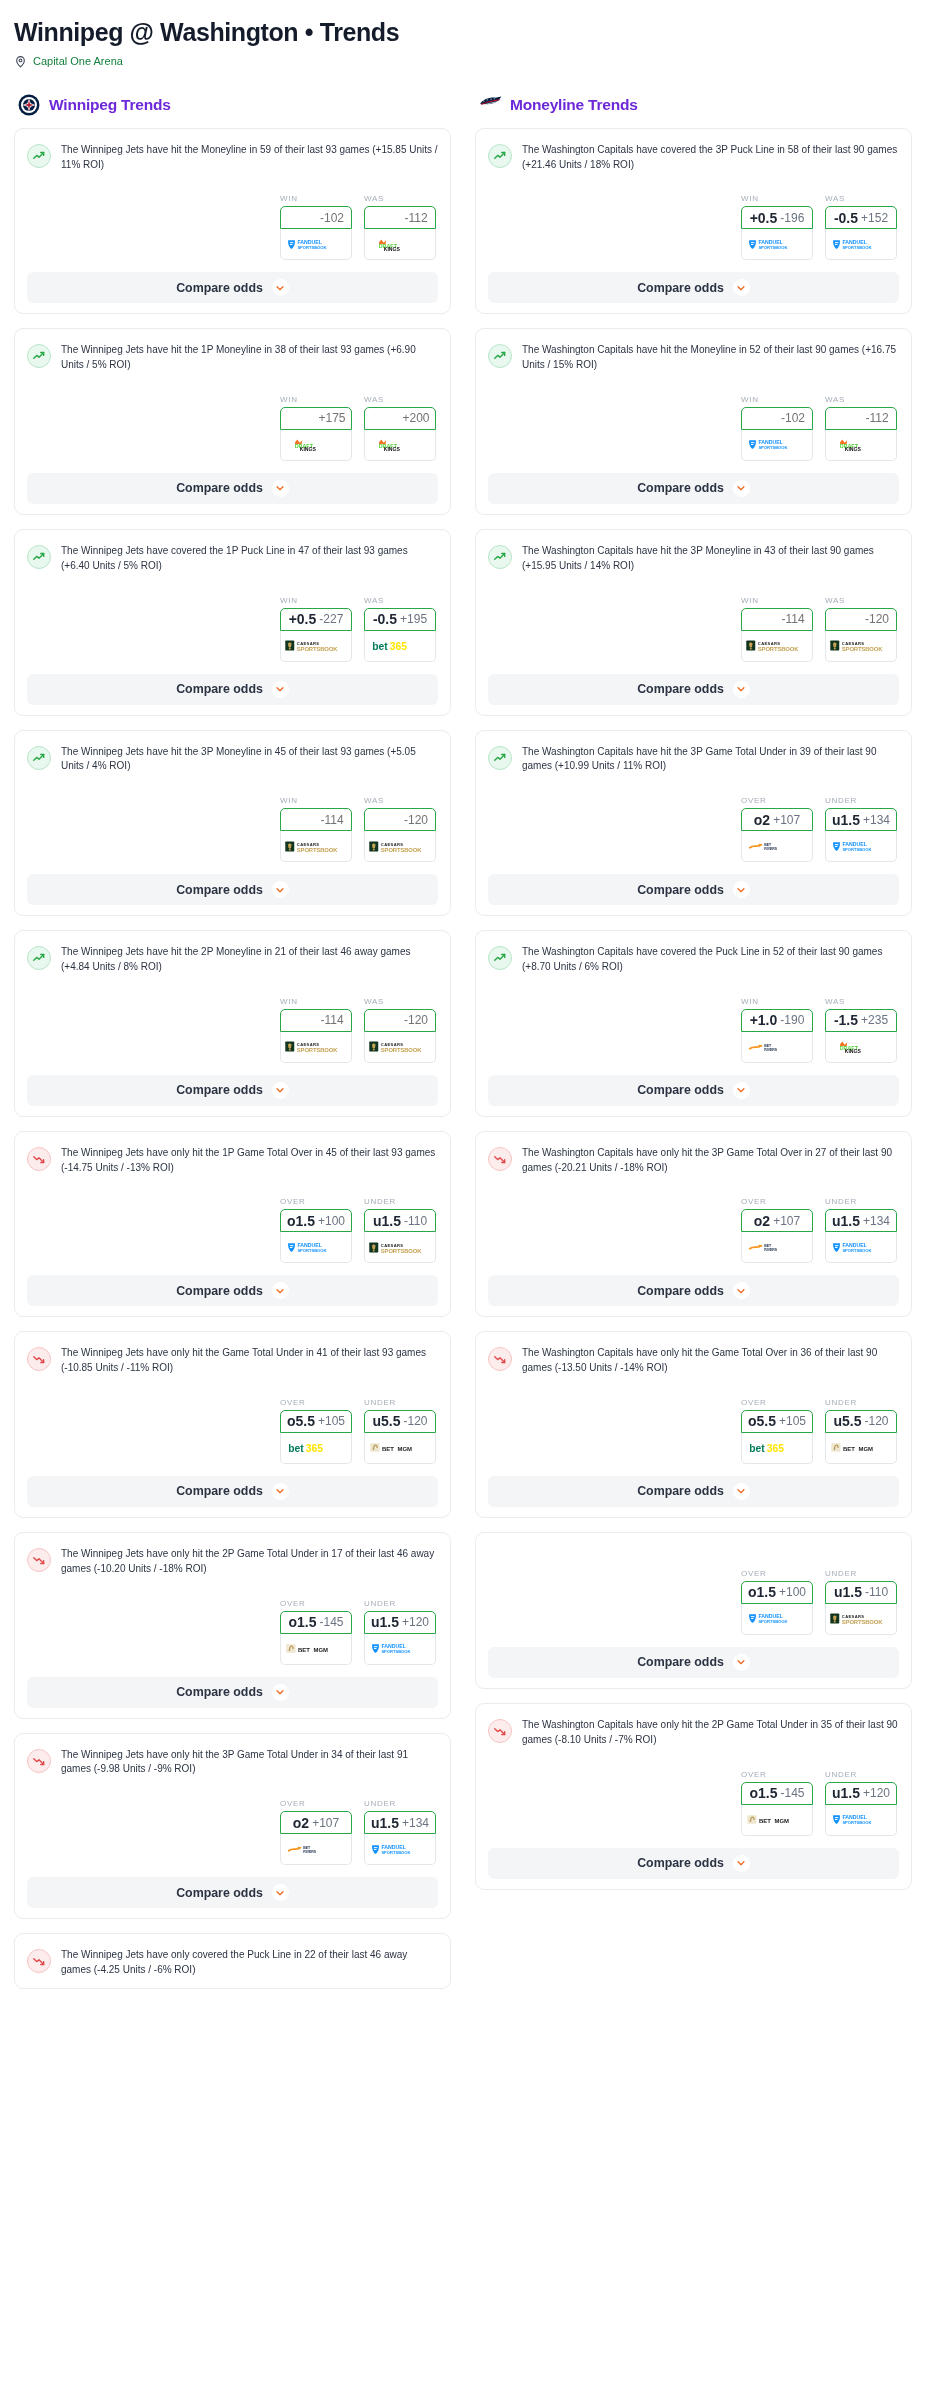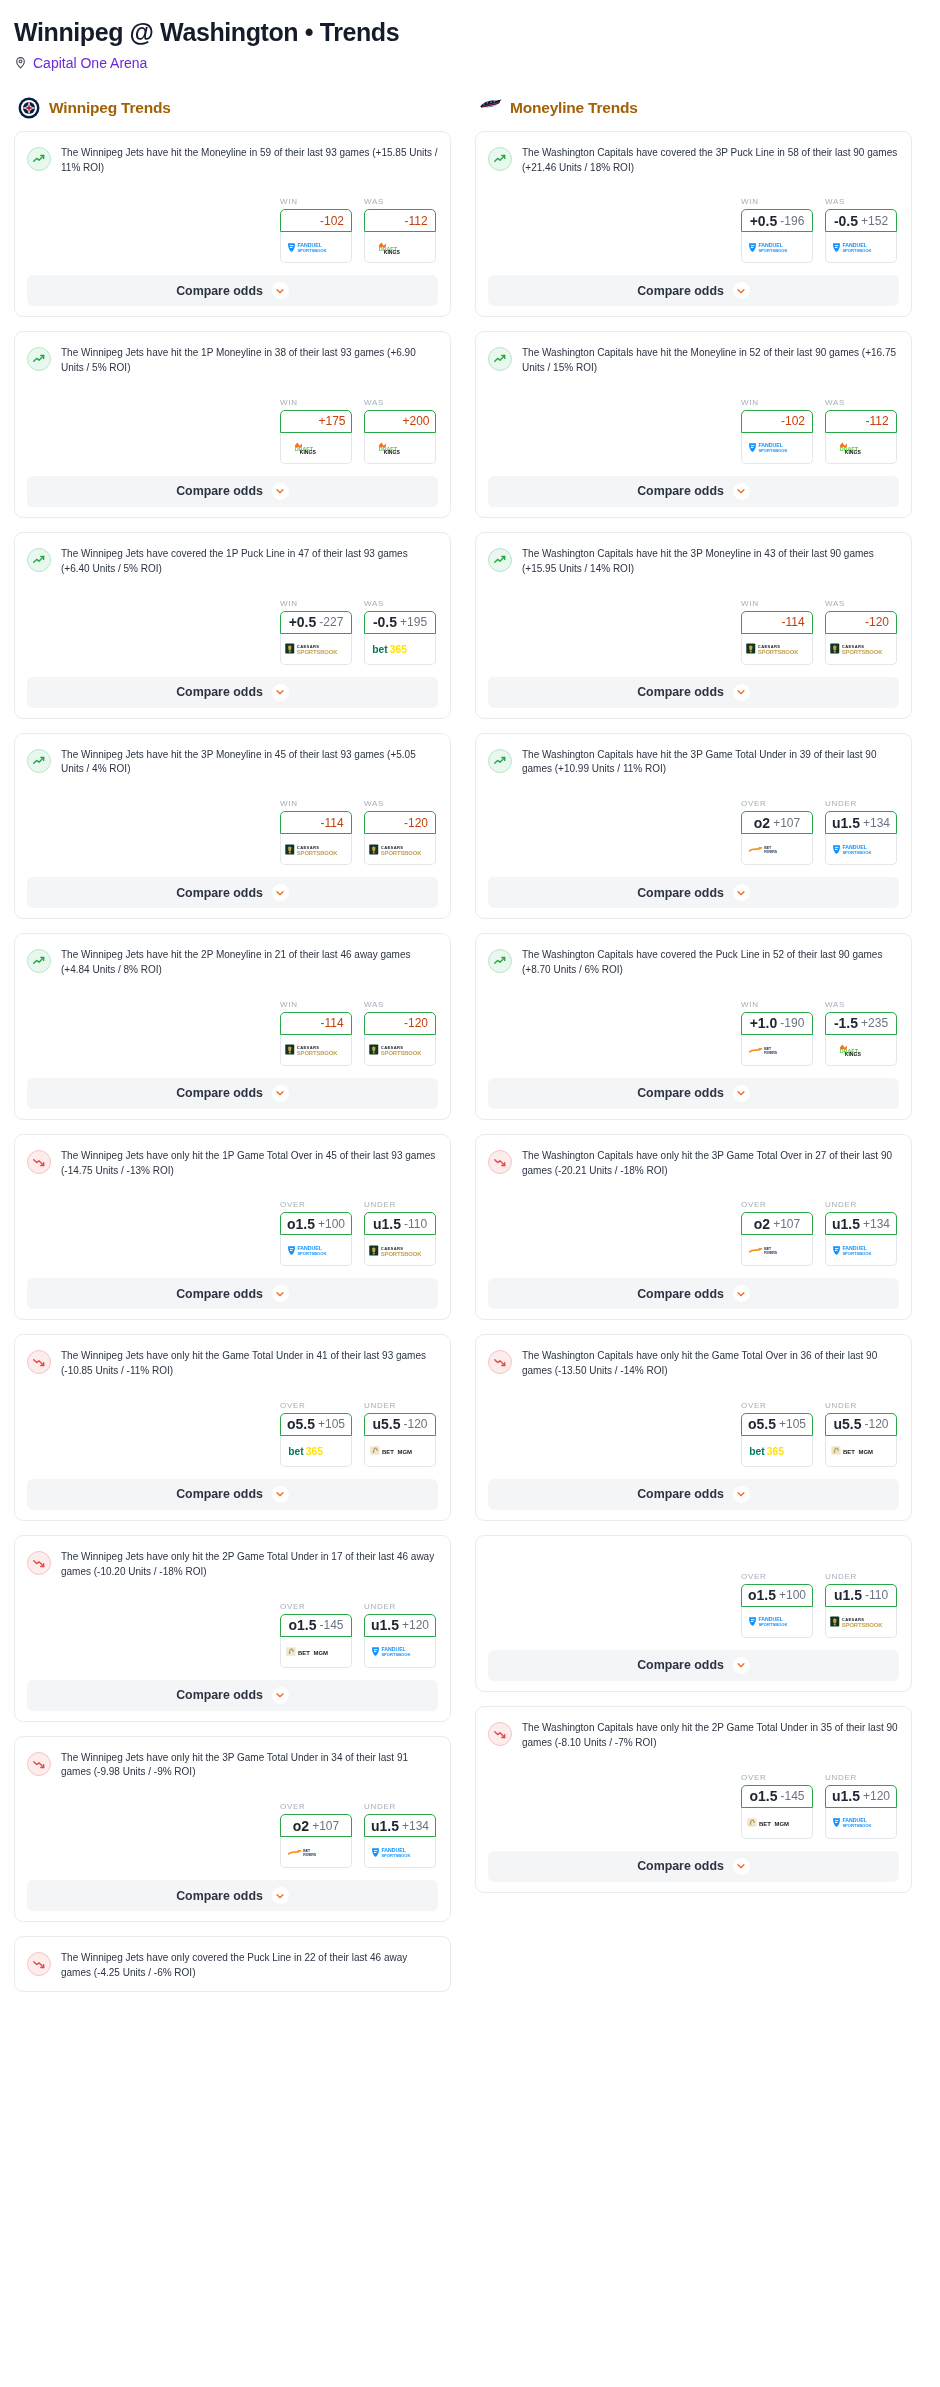--- a/index.html
+++ b/index.html
@@ -19,21 +19,21 @@
     letter-spacing: -0.4px;
     color: #141b2b;
     line-height: 1.15;
   }
   .venue-row {
     display: flex;
     align-items: center;
     gap: 6px;
     margin-top: 8px;
   }
-  .venue-name { font-size: 14px; color: #6d28d9; }
+  .venue-name { font-size: 11px; color: #15803d; }
   .pin-icon svg { display: block; }
 
   
   .columns {
     display: flex;
     gap: 24px;
     margin-top: 26px;
     align-items: flex-start;
   }
   .column { width: 437px; flex: 0 0 437px; }
@@ -41,21 +41,21 @@
   .col-head {
     display: flex;
     align-items: center;
     gap: 9px;
     margin-bottom: 12px;
     padding-left: 4px;
   }
   .col-head-title {
     font-size: 15.5px;
     font-weight: bold;
-    color: #a16207;
+    color: #6d28d9;
     letter-spacing: -0.2px;
   }
   .team-logo { width: 22px; height: 22px; flex: 0 0 22px; }
   .team-logo svg { display: block; }
 
   
   .card {
     border: 1px solid #e9ecef;
     border-radius: 9px;
     background: #ffffff;
@@ -102,21 +102,21 @@
     border-radius: 5px 5px 0 0;
     height: 23px;
     display: flex;
     align-items: center;
     justify-content: center;
     gap: 3px;
     background: #fff;
   }
   .odds-price .line { font-size: 14px; font-weight: bold; color: #1f2633; }
   .odds-price .price { font-size: 12px; color: #6b7382; }
-  .odds-price .solo { font-size: 12px; color: #c2410c; margin-left: 32px; }
+  .odds-price .solo { font-size: 12px; color: #737373; margin-left: 32px; }
   .book-cell {
     border: 1px solid #e3e6ea;
     border-top: none;
     border-radius: 0 0 5px 5px;
     height: 31px;
     display: flex;
     align-items: center;
     justify-content: center;
     background: #fff;
     overflow: hidden;

